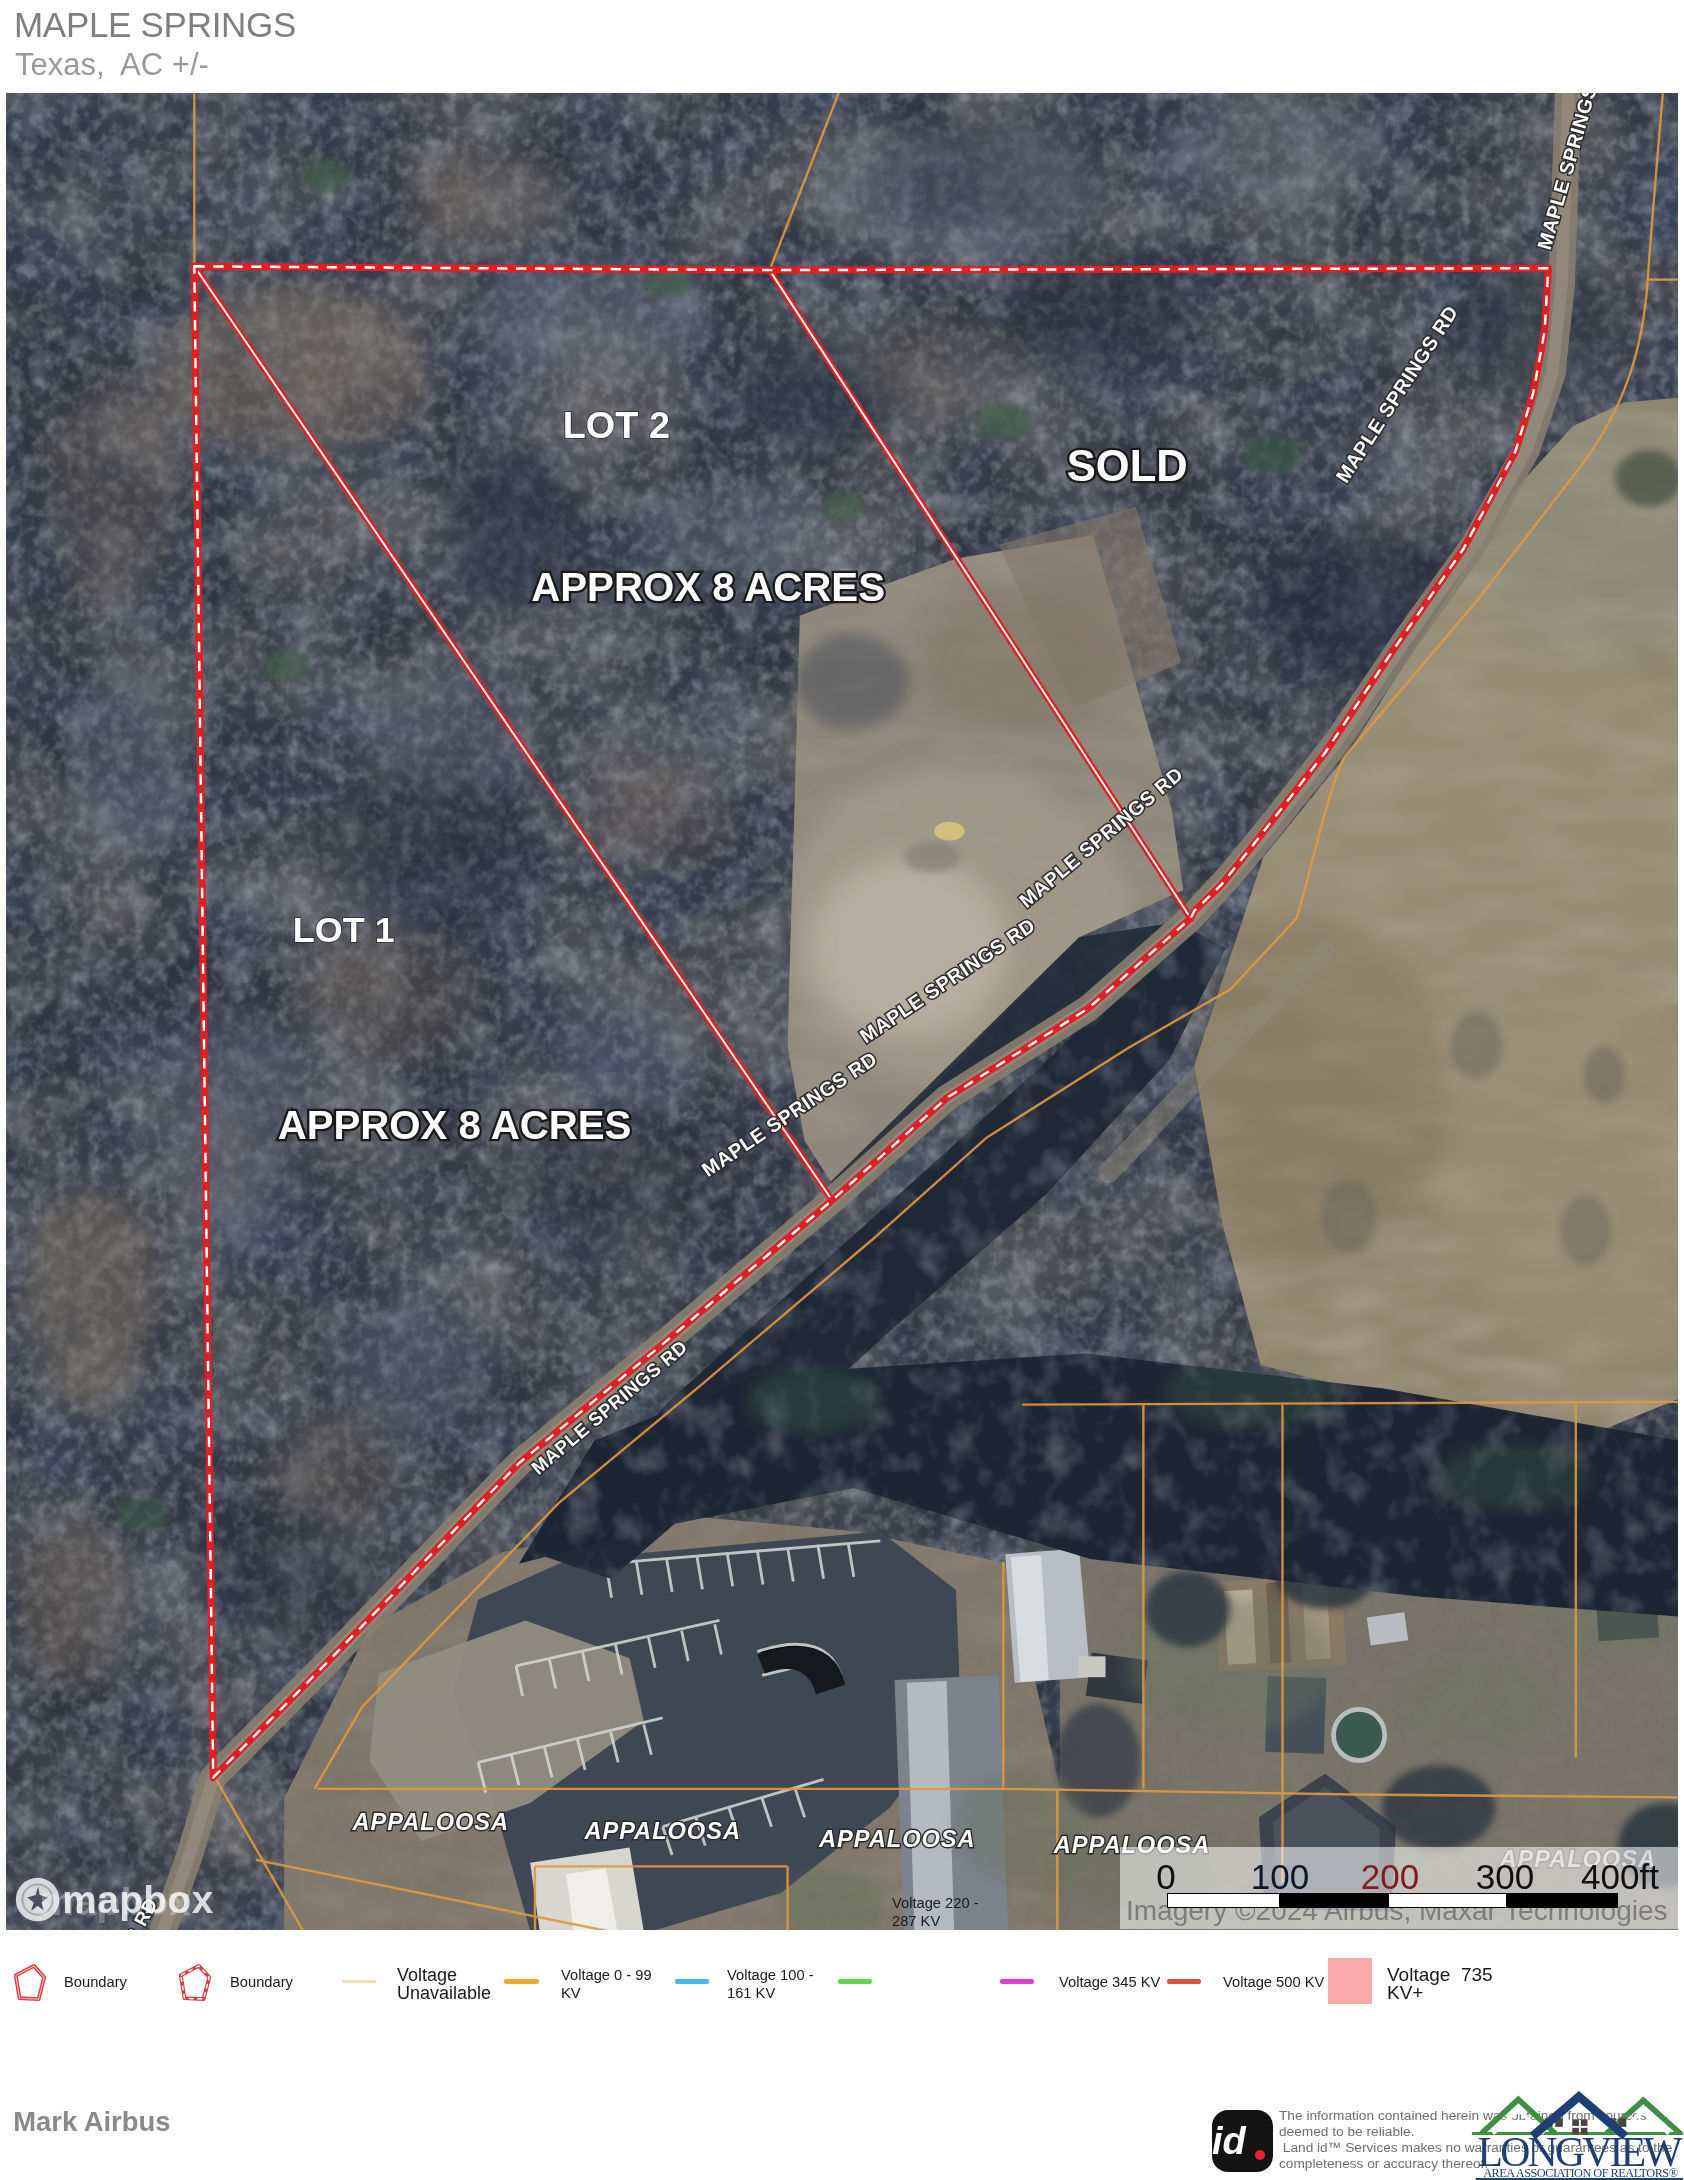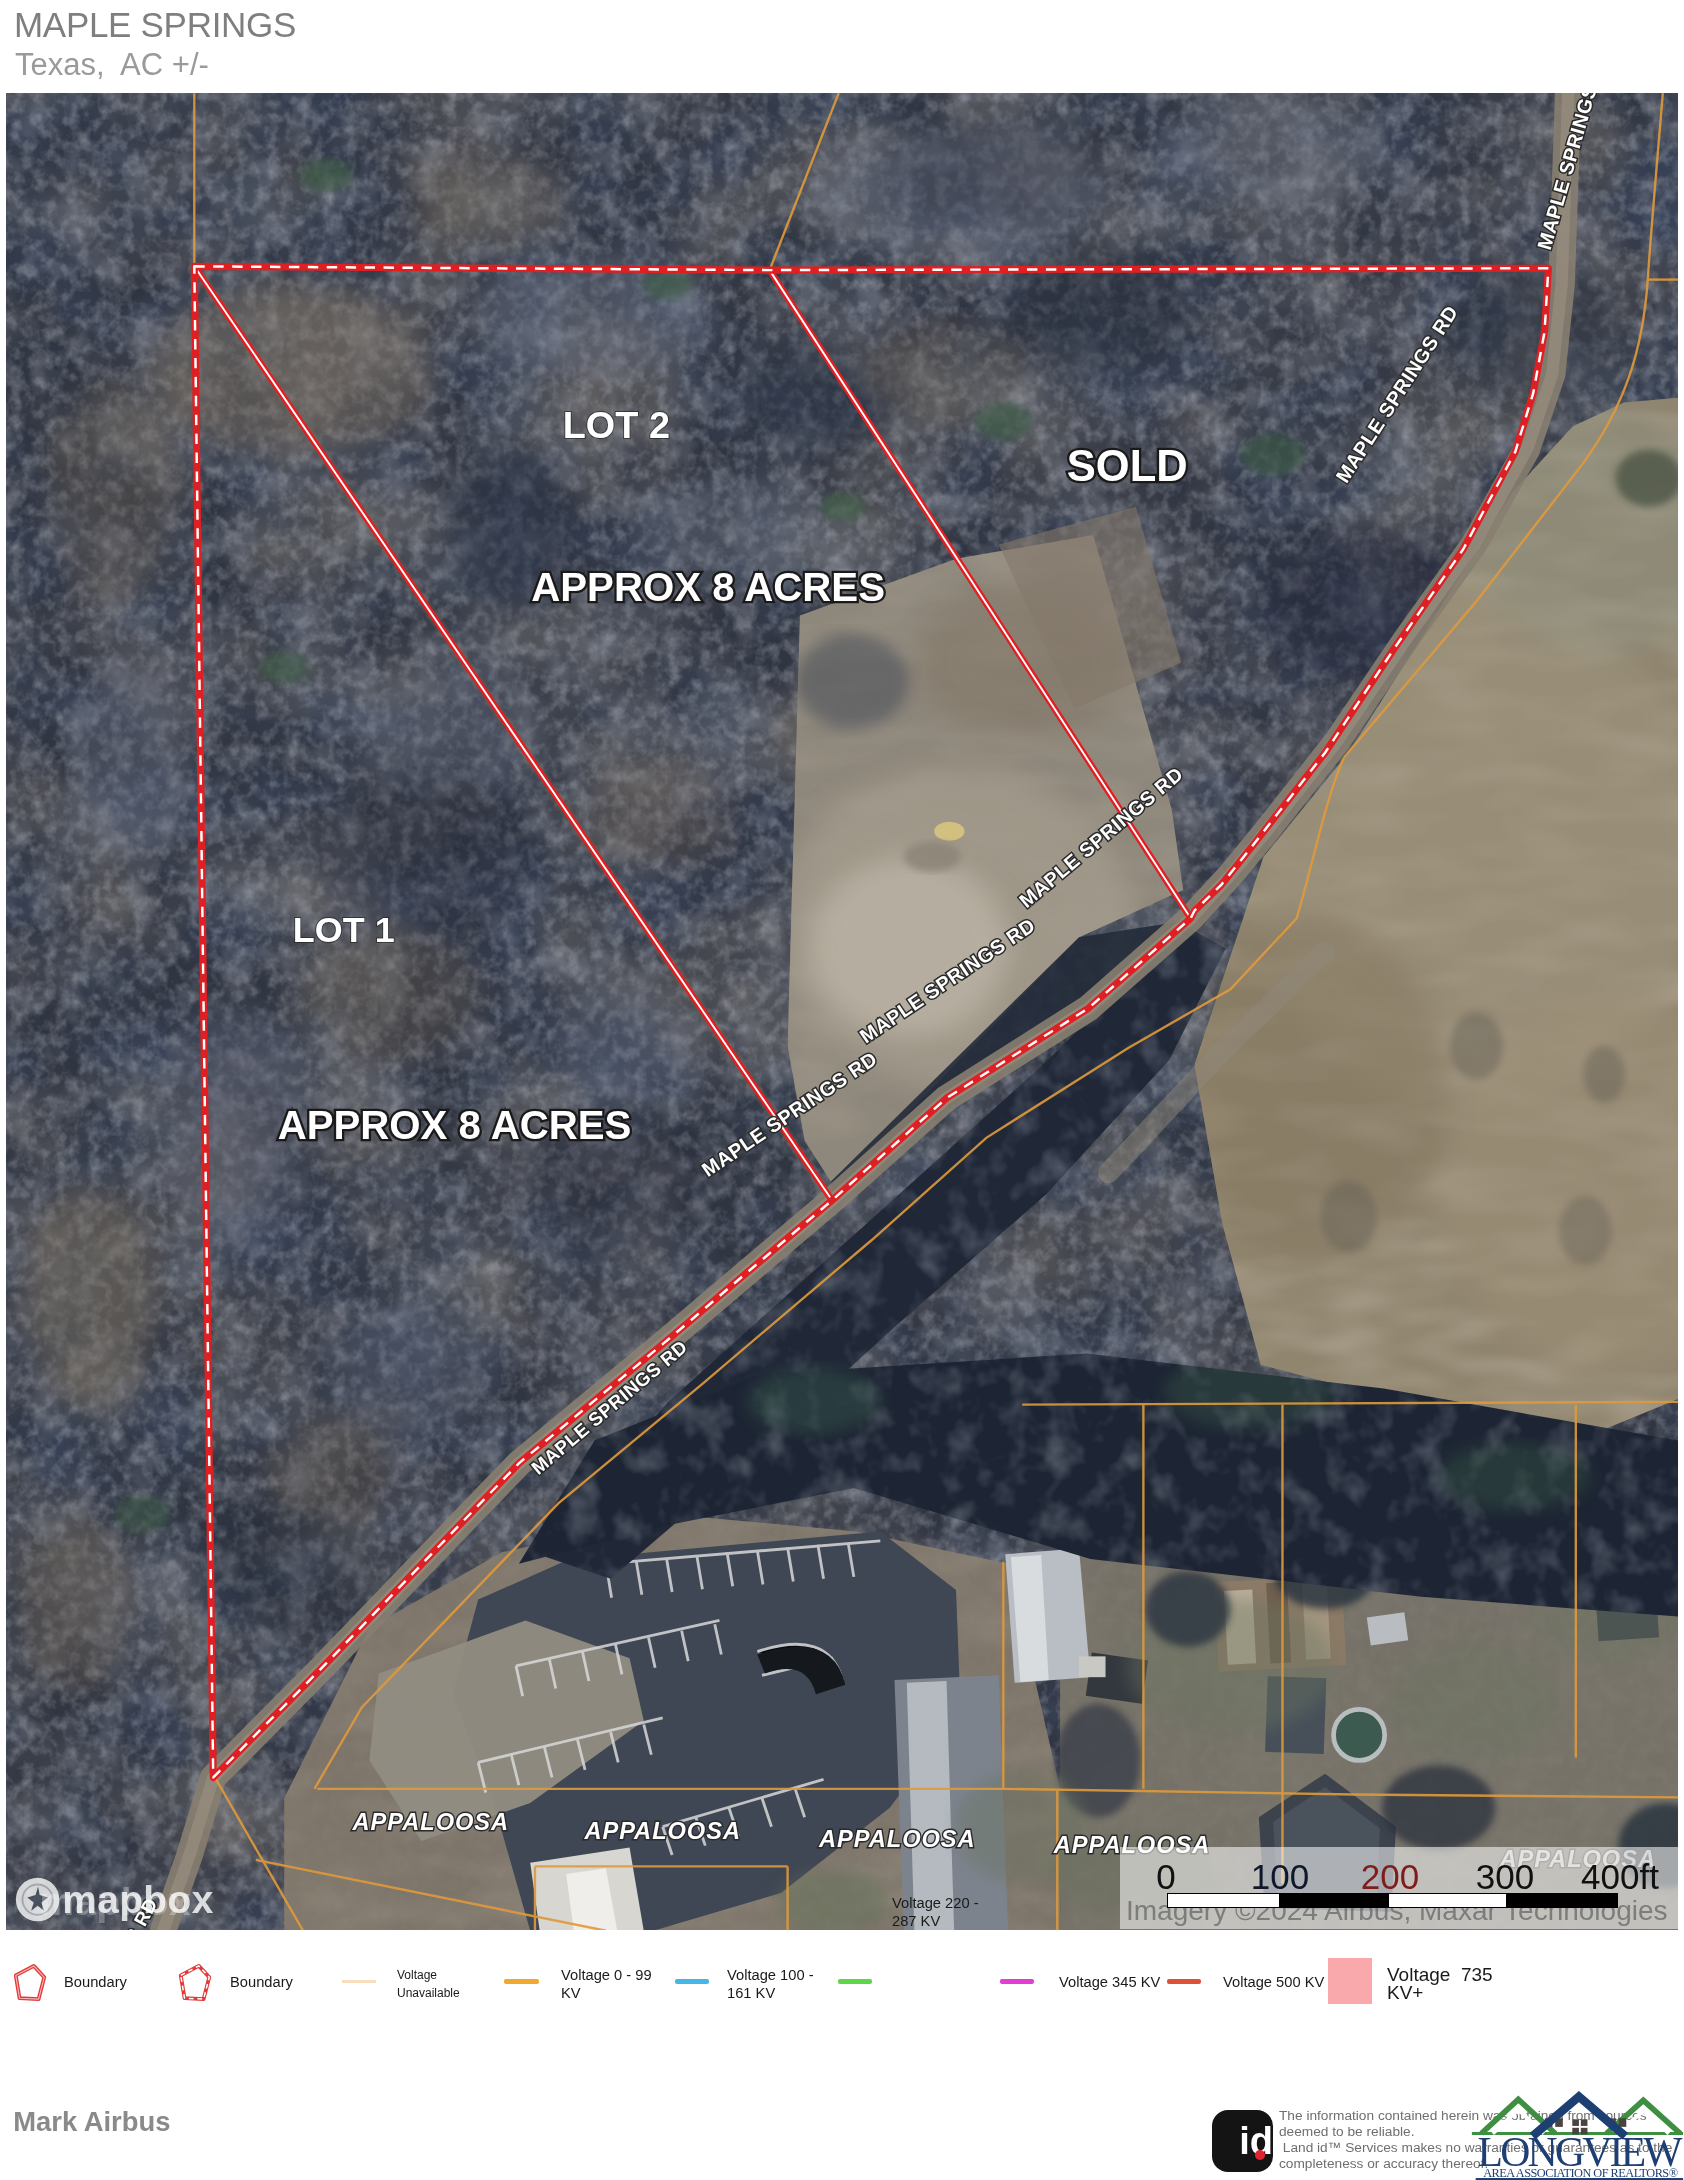--- a/index.html
+++ b/index.html
@@ -364,21 +364,21 @@
 </svg>
 <div class="abs" style="left:64px;top:1974px;font-size:14.7px;color:#1a1a1a;">Boundary</div>
 
 <svg class="abs" style="left:176px;top:1963px;" width="38" height="40" viewBox="0 0 40 42">
 <path d="M5,13 L24,3 L35,15 L29,38 L9,37 Z" fill="none" stroke="#e13a3a" stroke-width="4" stroke-linejoin="round"></path>
 <path d="M5,13 L24,3 L35,15 L29,38 L9,37 Z" fill="none" stroke="#ffffff" stroke-width="1.6" stroke-dasharray="5 4" stroke-linejoin="round"></path>
 </svg>
 <div class="abs" style="left:230px;top:1974px;font-size:14.7px;color:#1a1a1a;">Boundary</div>
 
 <div class="abs" style="left:342px;top:1980px;width:34px;height:2.8px;background:#f7debc;"></div>
-<div class="abs" style="left:397px;top:1966px;font-size:12px;color:#1a1a1a;line-height:18px;">Voltage<br>Unavailable</div>
+<div class="abs" style="left:397px;top:1966px;font-size:18px;color:#1a1a1a;line-height:18px;">Voltage<br>Unavailable</div>
 
 <div class="abs" style="left:504px;top:1979px;width:35px;height:4.7px;background:#efa92e;border-radius:1.9px;"></div>
 <div class="abs" style="left:561px;top:1966px;font-size:14.7px;color:#1a1a1a;line-height:18px;">Voltage 0 - 99<br>KV</div>
 
 <div class="abs" style="left:675px;top:1979px;width:34px;height:4.7px;background:#45b6e6;border-radius:1.9px;"></div>
 <div class="abs" style="left:727px;top:1966px;font-size:14.7px;color:#1a1a1a;line-height:18px;">Voltage 100 -<br>161 KV</div>
 
 <div class="abs" style="left:838px;top:1979px;width:34px;height:4.7px;background:#5ed64a;border-radius:1.9px;"></div>
 <div class="abs" style="left:892px;top:1894px;font-size:14.7px;color:#1a1a1a;line-height:18px;">Voltage 220 -<br>287 KV</div>
 
@@ -390,21 +390,21 @@
 
 <div class="abs" style="left:1328px;top:1958px;width:44px;height:46px;background:#f9a8ab;"></div>
 <div class="abs" style="left:1387px;top:1966px;font-size:19px;color:#1a1a1a;line-height:18px;">Voltage&nbsp; 735<br>KV+</div>
 </div>
 
 <div id="footer">
 
 <div class="abs" style="left:13.2px;top:2106px;font-size:27.4px;font-weight:bold;color:#8a8a8a;">Mark Airbus</div>
 
 <div class="abs" style="left:1212px;top:2110px;width:61px;height:62px;background:#141414;border-radius:16px;"></div>
-<div class="abs" style="left:1212px;top:2110px;width:61px;height:62px;text-align:right;font-size:38px;font-weight:bold;color:#ffffff;line-height:62px;">id</div>
+<div class="abs" style="left:1212px;top:2110px;width:61px;height:62px;text-align:left;font-size:38px;font-weight:bold;color:#ffffff;line-height:62px;font-style:italic;">id</div>
 <div class="abs" style="left:1255px;top:2150px;width:9.5px;height:9.5px;border-radius:50%;background:#e02330;"></div>
 
 <div class="abs" style="left:1279px;top:2108px;width:445px;font-size:13.7px;color:#6f6f6f;line-height:16px;">The information contained herein was obtained from sources<br>deemed to be reliable.<br>&nbsp;Land id™ Services makes no warranties or guarantees as to the<br>completeness or accuracy thereof.</div>
 
 <svg class="abs" style="left:1470px;top:2086px;" width="215" height="95" viewBox="0 0 227 100">
 <path d="M2,50 L225,50" fill="none" stroke="#3f8f42" stroke-width="3"></path>
 <path d="M12,50 L51,14 L90,50" fill="none" stroke="#3f8f42" stroke-width="6"></path>
 <path d="M24,50 L51,25 L78,50" fill="none" stroke="#ffffff" stroke-width="4"></path>
 <rect x="79" y="34" width="8" height="9" fill="#4a4340"></rect>
       <rect x="90" y="34" width="8" height="9" fill="#4a4340"></rect>

